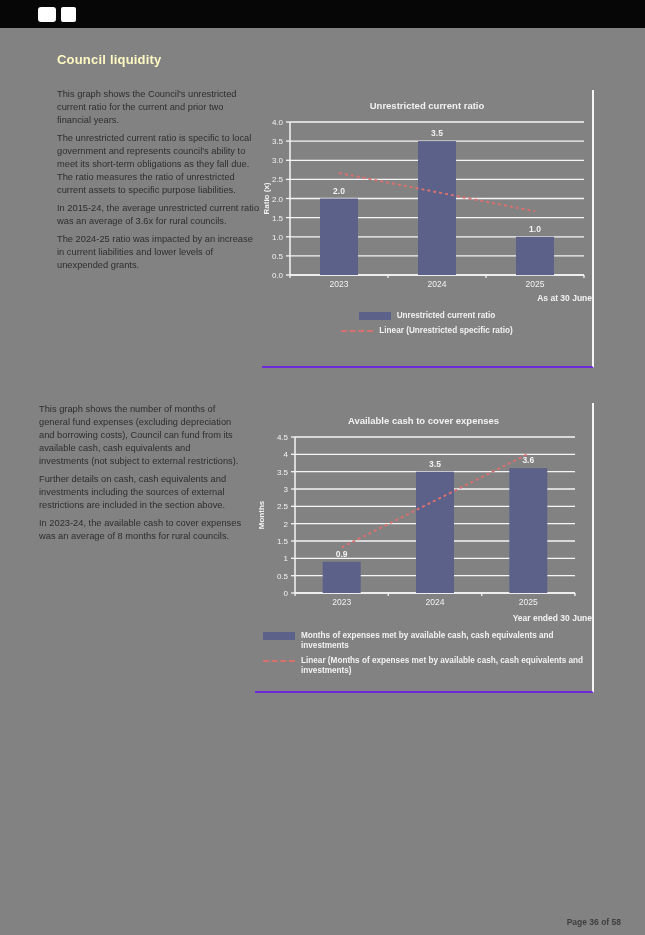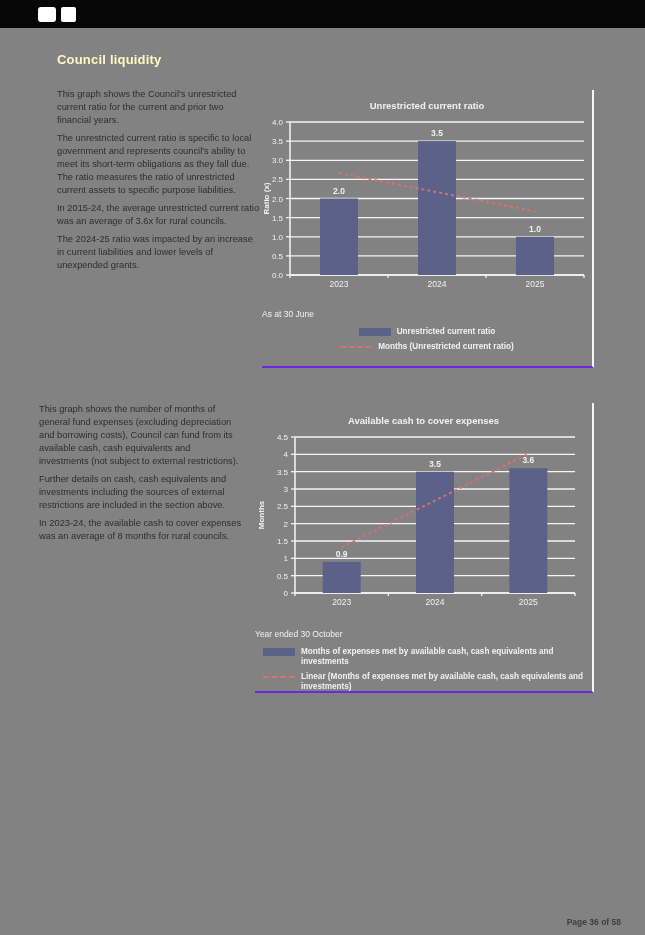--- a/index.html
+++ b/index.html
@@ -16,21 +16,21 @@
   .chart-panel{position:absolute;border-right:2px solid #f5f5f5;border-bottom:2px solid #6d28d9;color:#f0f0f0;}
   .panel1{left:262px;top:90px;width:332px;height:278px;}
   .panel2{left:255px;top:403px;width:339px;height:290px;}
   .chart-title{text-align:center;font-size:9.5px;font-weight:bold;color:#f2f2f2;}
   .panel1 .chart-title{margin-top:10px;}
   .panel2 .chart-title{margin-top:12px;}
   .svg-wrap{position:relative;}
   .panel1 .svg-wrap{margin-top:2px;}
   .panel2 .svg-wrap{margin-top:2px;}
   svg{display:block;}
-  .xlab{text-align:left;font-size:8.5px;font-weight:normal;color:#f2f2f2;margin-top:18px;}
+  .xlab{text-align:right;font-size:8.5px;font-weight:bold;color:#f2f2f2;margin-top:2px;}
   .legend{display:flex;flex-direction:column;gap:5px;margin-top:8px;font-size:8.2px;font-weight:600;color:#f2f2f2;}
   .legend-center .legend-row{justify-content:center;}
   .legend-left{padding-left:8px;}
   .legend-row{display:flex;align-items:flex-start;gap:6px;line-height:10px;}
   .legend-row .lbl{max-width:285px;}
   .sw-bar{flex:0 0 auto;width:32px;height:8px;background:#5c6189;margin-top:1px;}
   .sw-line{flex:0 0 auto;width:32px;height:0;border-top:2px dashed #d97070;margin-top:4px;}
   .footer{position:absolute;right:24px;bottom:8px;font-size:8.5px;font-weight:600;color:#3f3f3f;}
 </style>
 </head>
@@ -101,21 +101,21 @@
       </svg>
   </div>
   <div class="xlab">As at 30 June</div>
   <div class="legend legend-center">
       <div class="legend-row">
         <span class="sw-bar" style="background: rgb(92, 97, 137);"></span>
         <span class="lbl">Unrestricted current ratio</span>
       </div>
       <div class="legend-row">
         <span class="sw-line" style="border-top-color: rgb(217, 112, 112);"></span>
-        <span class="lbl">Months (Unrestricted current ratio)</span>
+        <span class="lbl">Linear (Unrestricted specific ratio)</span>
       </div>
     </div>
 </div>
 
 <div class="textcol col2">
     <p>This graph shows the number of months of general fund expenses (excluding depreciation and borrowing costs), Council can fund from its available cash, cash equivalents and investments (not subject to external restrictions).</p>
     <p>Further details on cash, cash equivalents and investments including the sources of external restrictions are included in the section above.</p>
     <p>In 2023-24, the available cash to cover expenses was an average of 8 months for rural councils.</p>
   </div>
 
@@ -165,21 +165,21 @@
         <rect x="161.0" y="43.7" width="38" height="121.3" fill="#5c6189"></rect>
         <text x="180.0" y="38.7" text-anchor="middle" font-size="8.5" font-weight="bold" fill="#f2f2f2">3.5</text>
         <text x="180.0" y="177" text-anchor="middle" font-size="8.5" fill="#f2f2f2">2024</text>
         <rect x="254.3" y="40.2" width="38" height="124.8" fill="#5c6189"></rect>
         <text x="273.3" y="35.2" text-anchor="middle" font-size="8.5" font-weight="bold" fill="#f2f2f2">3.6</text>
         <text x="273.3" y="177" text-anchor="middle" font-size="8.5" fill="#f2f2f2">2025</text>
         <line x1="86.7" y1="119.4" x2="273.3" y2="25.8" stroke="#d97070" stroke-width="2" stroke-dasharray="3 3"></line>
         <text x="9" y="87.0" text-anchor="middle" font-size="8" font-weight="bold" fill="#f2f2f2" transform="rotate(-90 9 87.0)">Months</text>
       </svg>
   </div>
-  <div class="xlab">Year ended 30 October</div>
+  <div class="xlab">Year ended 30 June</div>
   <div class="legend legend-left">
       <div class="legend-row">
         <span class="sw-bar" style="background: rgb(92, 97, 137);"></span>
         <span class="lbl">Months of expenses met by available cash, cash equivalents and investments</span>
       </div>
       <div class="legend-row">
         <span class="sw-line" style="border-top-color: rgb(217, 112, 112);"></span>
         <span class="lbl">Linear (Months of expenses met by available cash, cash equivalents and investments)</span>
       </div>
     </div>

